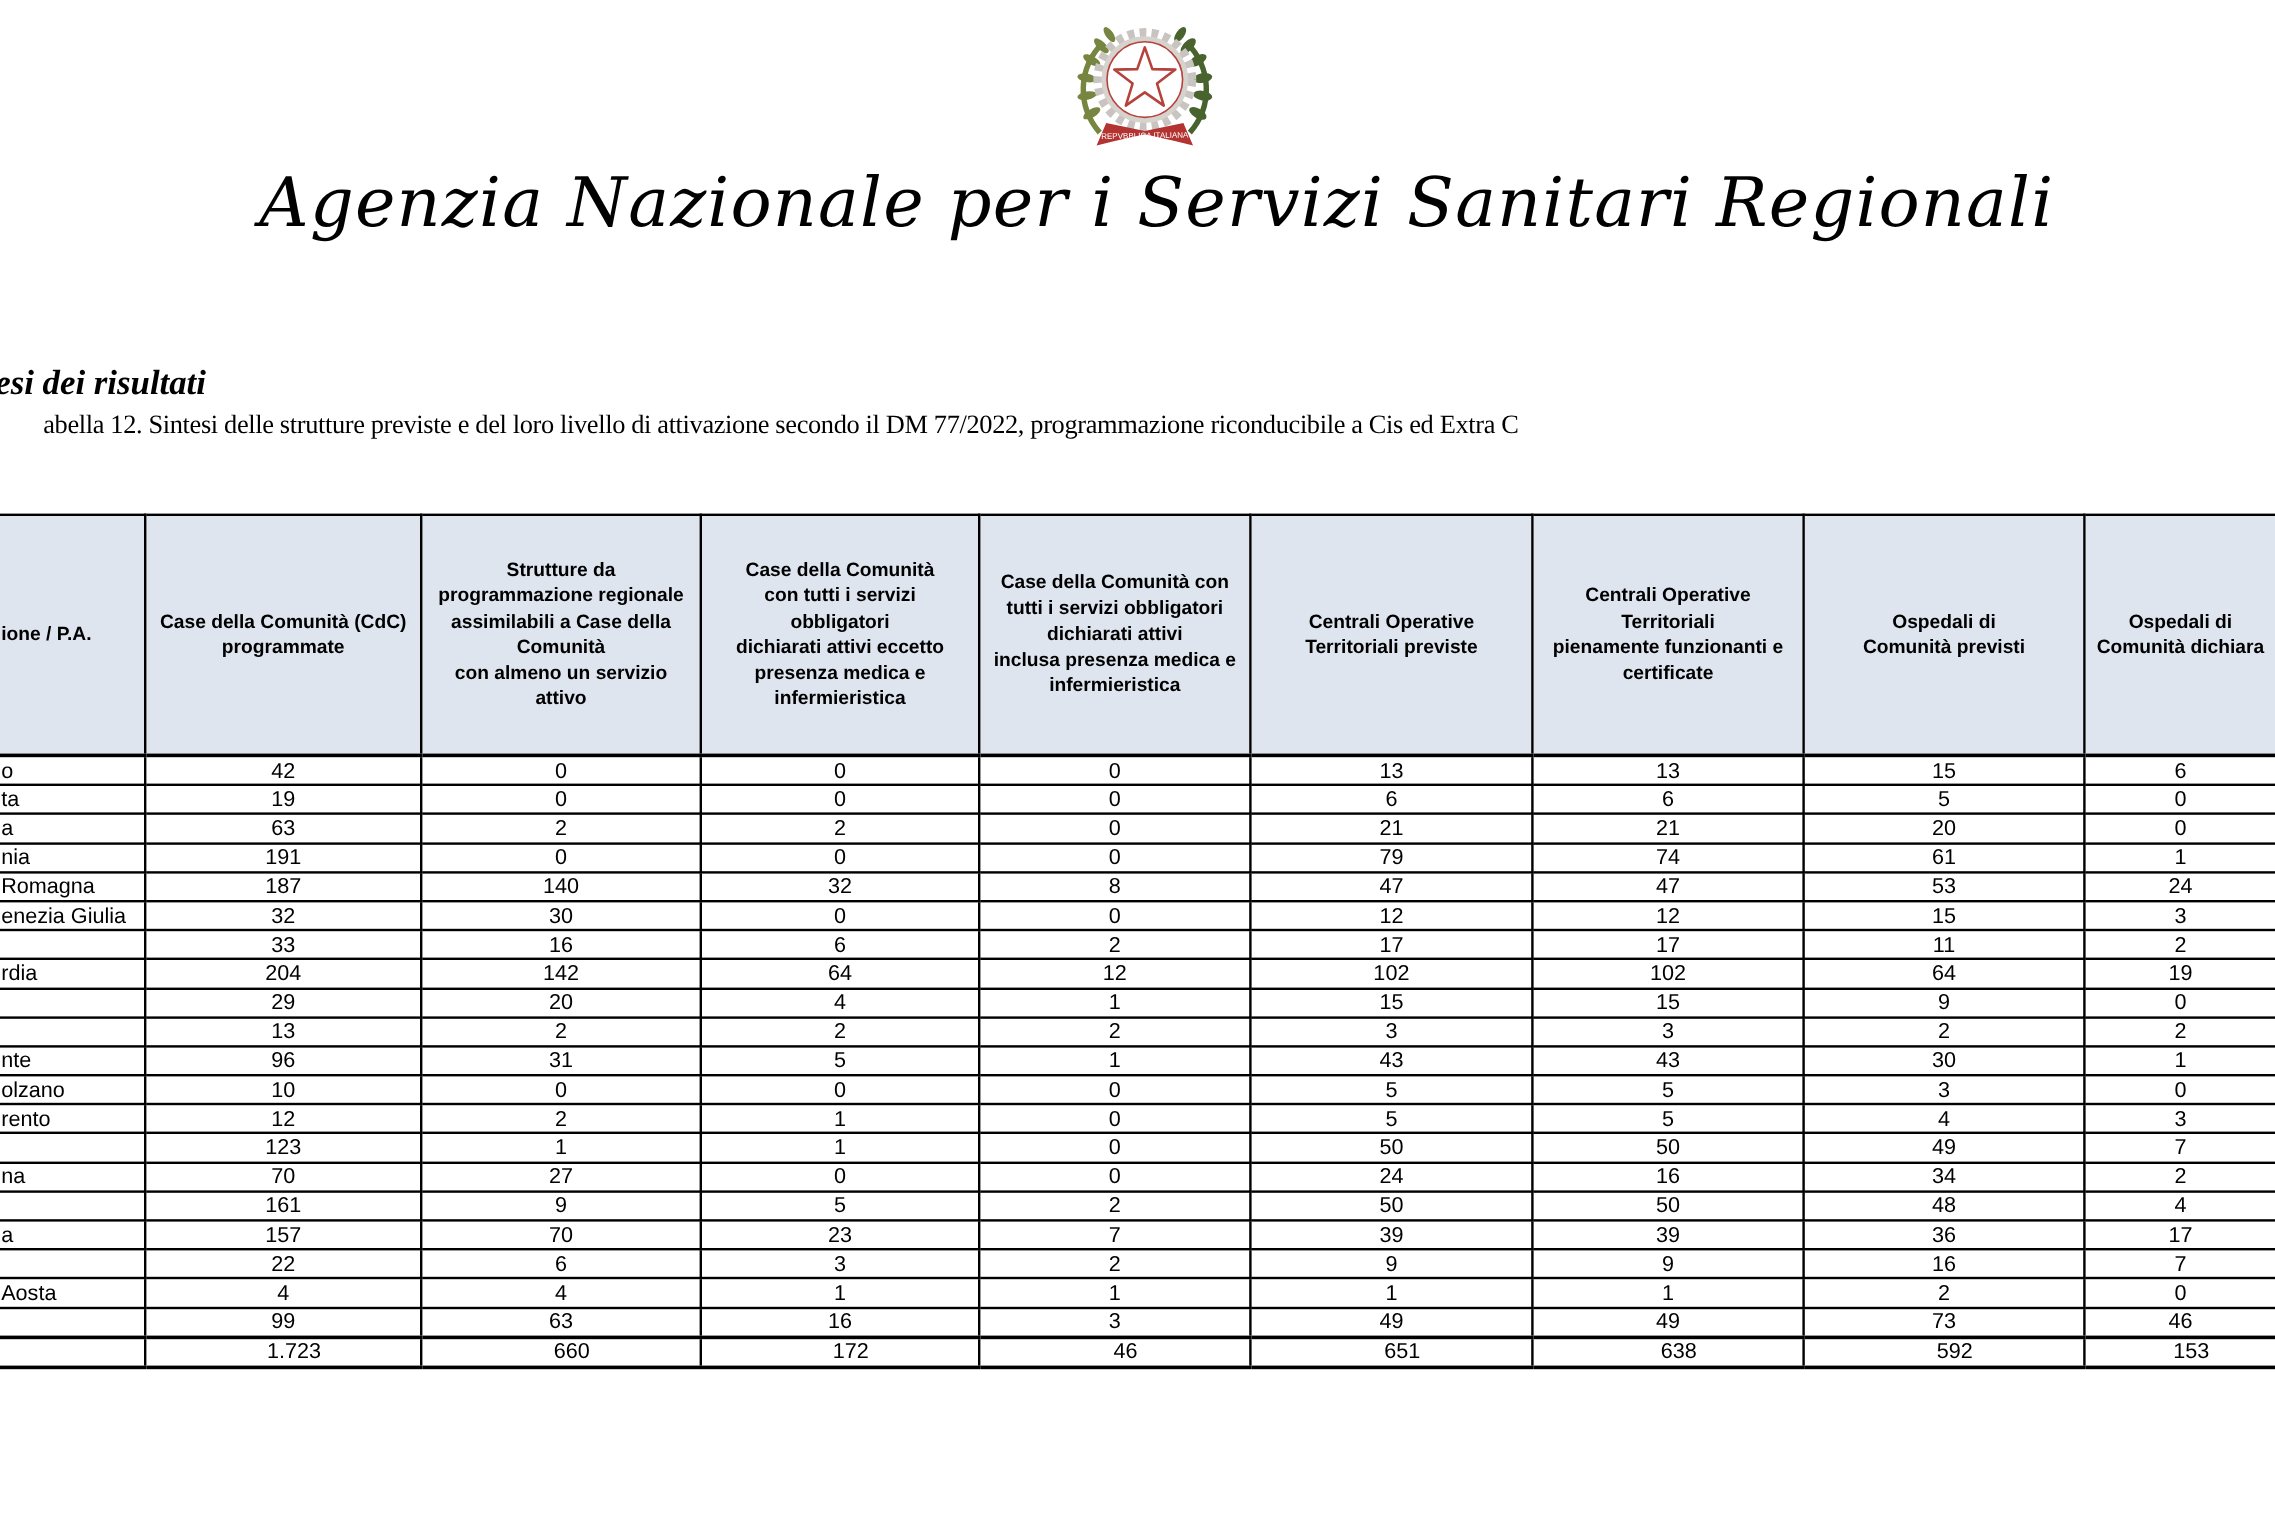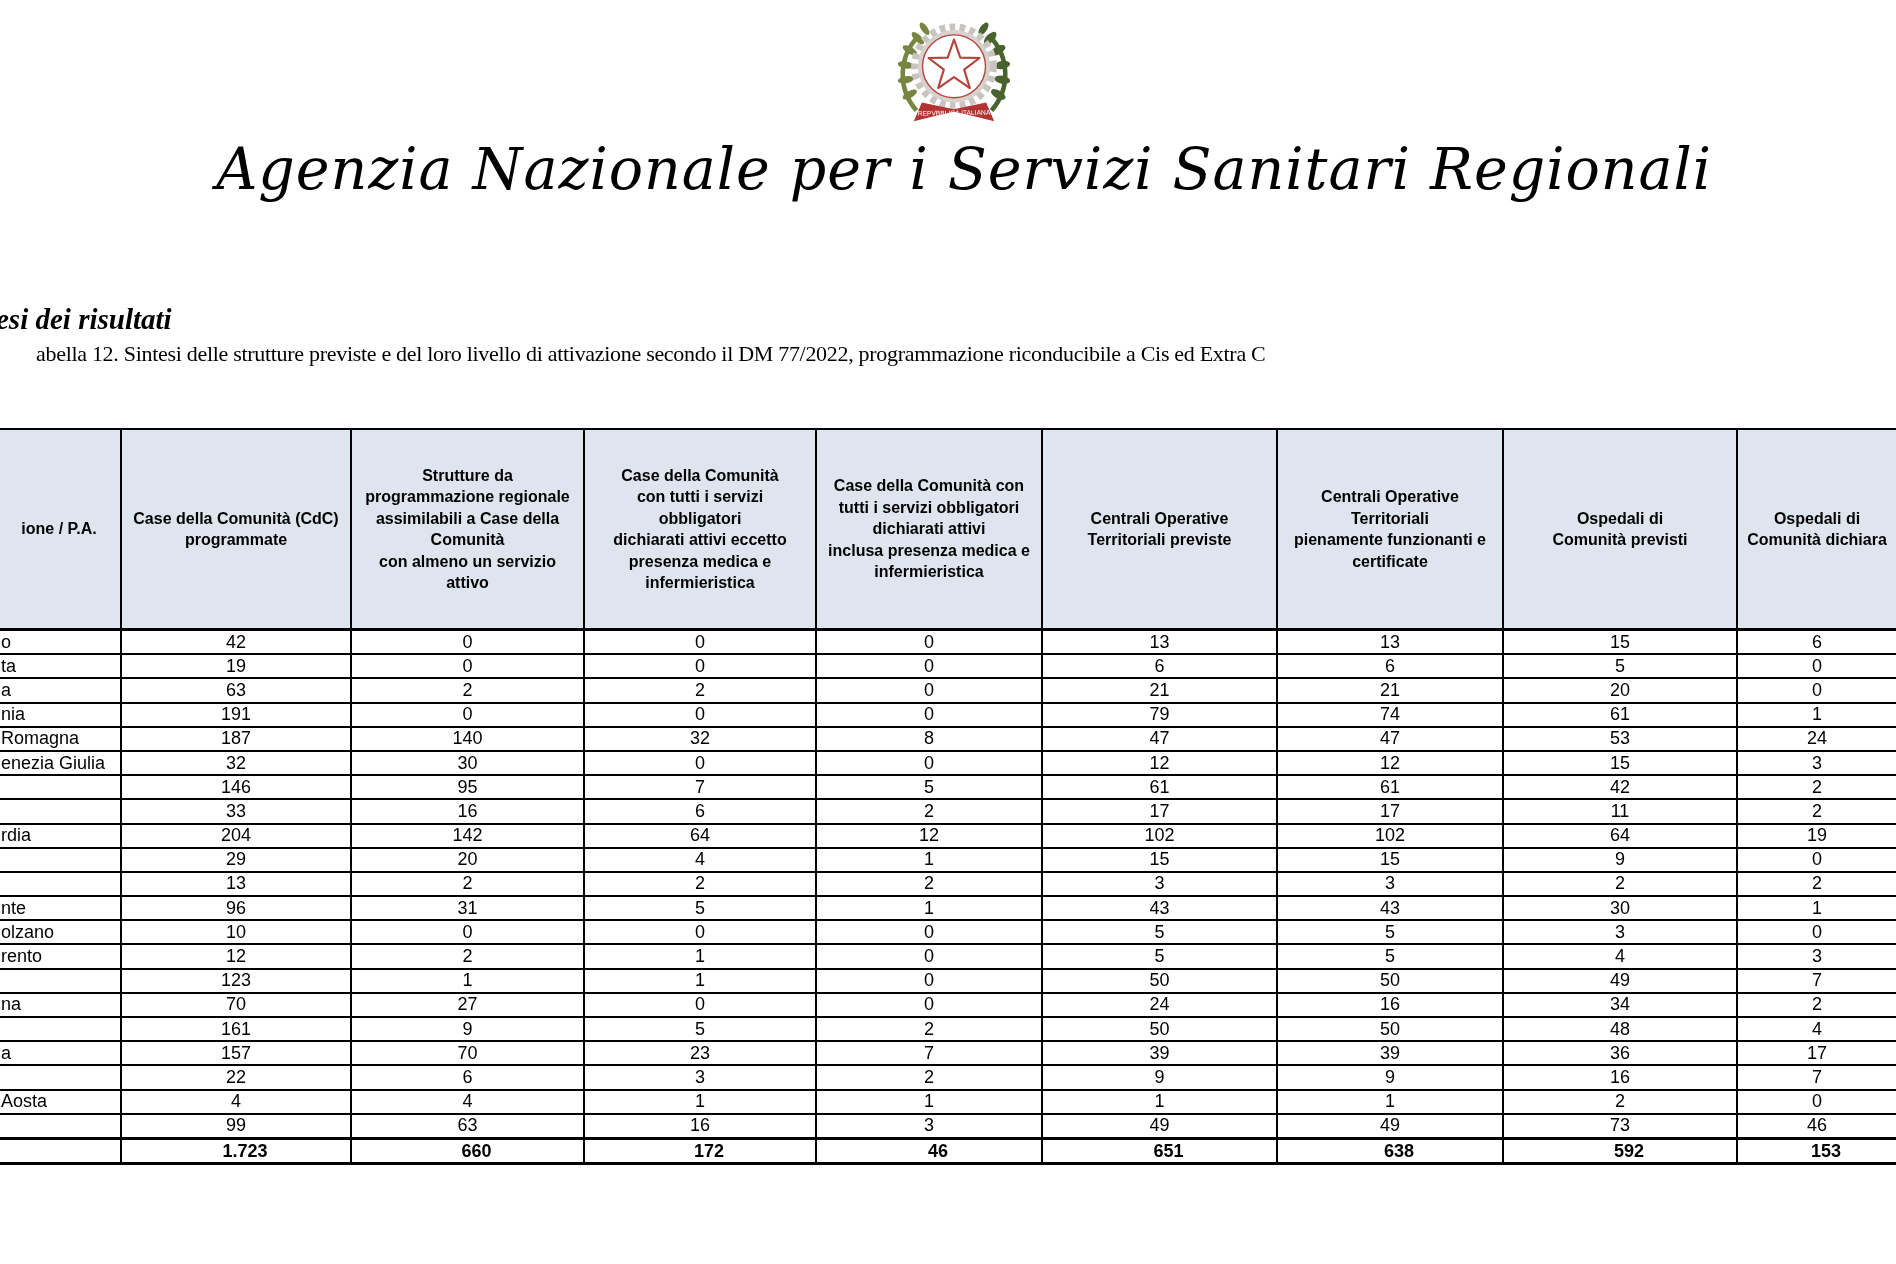--- a/index.html
+++ b/index.html
@@ -38,27 +38,27 @@
   }
   table.summary th, table.summary td {
     border:2px solid #000; padding:0; overflow:hidden;
   }
   table.summary th {
     height:198px; background:#dee5ef;
     font-weight:bold; font-size:16px; line-height:21.5px;
     text-align:center; vertical-align:middle;
     white-space:pre-line; border-bottom-width:3px; padding:0 3px;
   }
-  table.summary th.c0 { text-align:center; padding-left:1px; border-left:none; }
+  table.summary th.c0 { text-align:left; padding-left:1px; border-left:none; }
   table.summary td {
     height:22.2px; font-size:18px; text-align:center; vertical-align:middle;
     white-space:nowrap;
   }
   table.summary td.c0 { text-align:left; padding-left:1px; border-left:none; }
-  table.summary tr.total td { font-weight:bold; border-top-width:3px; border-bottom-width:3px;padding-left:18px; }
+  table.summary tr.total td { font-weight:normal; border-top-width:3px; border-bottom-width:3px;padding-left:18px; }
 </style>
 </head>
 <body>
 
 <div class="page">
 
   <svg class="emblem" viewBox="0 0 100 100" xmlns="http://www.w3.org/2000/svg">
 
     <path d="M22,78 C8,62 8,38 24,22" fill="none" stroke="#76853f" stroke-width="3.4"></path>
     <path d="M78,78 C92,62 92,38 76,22" fill="none" stroke="#49632f" stroke-width="3.4"></path>
@@ -203,31 +203,20 @@
           <td class="c2">30</td>
           <td class="c3">0</td>
           <td class="c4">0</td>
           <td class="c5">12</td>
           <td class="c6">12</td>
           <td class="c7">15</td>
           <td class="c8">3</td>
         </tr>
         <tr>
           <td class="c0"></td>
-          <td class="c1">146</td>
-          <td class="c2">95</td>
-          <td class="c3">7</td>
-          <td class="c4">5</td>
-          <td class="c5">61</td>
-          <td class="c6">61</td>
-          <td class="c7">42</td>
-          <td class="c8">2</td>
-        </tr>
-        <tr>
-          <td class="c0"></td>
           <td class="c1">33</td>
           <td class="c2">16</td>
           <td class="c3">6</td>
           <td class="c4">2</td>
           <td class="c5">17</td>
           <td class="c6">17</td>
           <td class="c7">11</td>
           <td class="c8">2</td>
         </tr>
         <tr>

